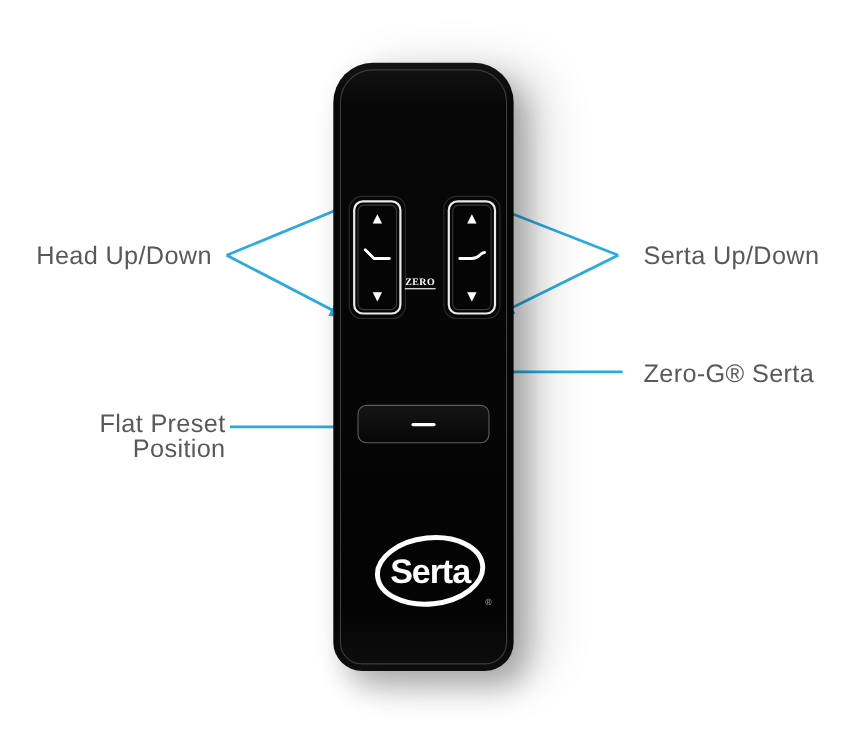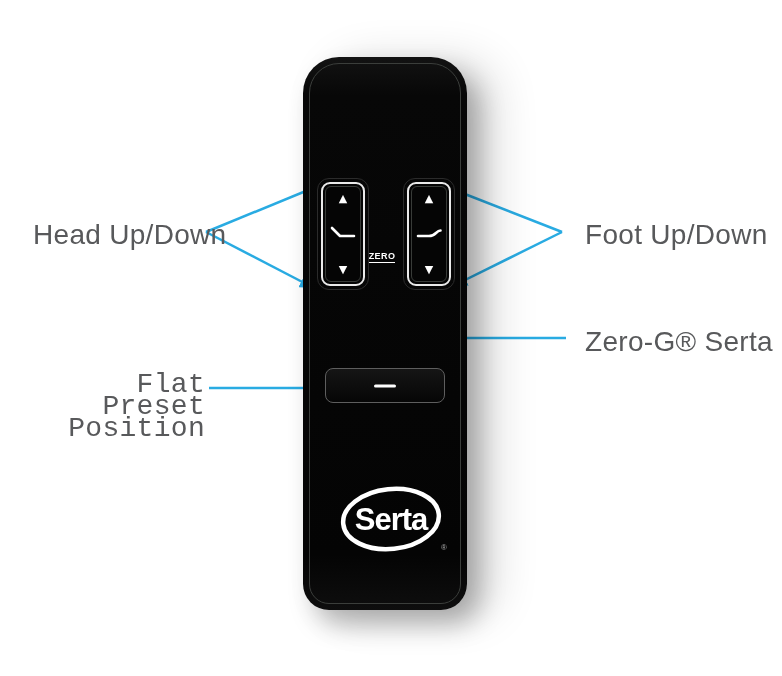--- a/index.html
+++ b/index.html
@@ -8,29 +8,29 @@
     width: 782px;
     height: 676px;
     background: #ffffff;
     overflow: hidden;
     font-family: "Liberation Sans", sans-serif;
   }
 
   
   .callout {
     position: absolute;
-    font-size: 28px;
+    font-size: 23px;
     color: #58595B;
     letter-spacing: 0.3px;
     white-space: nowrap;
   }
   .lbl-head  { left: 33px;  top: 219px; }
   .lbl-foot  { left: 585px; top: 219px; }
   .lbl-zerog { left: 585px; top: 326px; }
-  .lbl-flat  { left: 50px;  top: 374px; width: 155px; text-align: right; line-height: 22px; white-space: normal; font-family: Liberation Mono, monospace; }
+  .lbl-flat  { left: 50px;  top: 374px; width: 155px; text-align: right; line-height: 22px; white-space: normal; }
 
   
   .arrows {
     position: absolute;
     left: 0; top: 0;
     width: 782px; height: 676px;
     pointer-events: none;
   }
   .arrows line, .arrows polyline {
     stroke: #29ABE2;
@@ -113,21 +113,21 @@
     cursor: pointer;
   }
   .zero-txt {
     display: inline-block;
     color: #ffffff;
     font-size: 9px;
     font-weight: bold;
     letter-spacing: 0.4px;
     border-bottom: 1px solid #ffffff;
     padding-bottom: 1px;
-    font-family: Liberation Sans, sans-serif;
+    font-family: Liberation Serif, serif;
   }
   .zero-bar {
     width: 16px; height: 5px;
     margin: 3px auto 0;
     border-radius: 2.5px;
     background: linear-gradient(180deg, #d8d8d8, #7d7d7d);
   }
 
   
   .flat-btn {
@@ -176,21 +176,21 @@
     </defs>
     <line x1="206" y1="232" x2="318" y2="186" marker-end="url(#ah)" stroke="#29ABE2"></line>
     <line x1="206" y1="232" x2="312" y2="287" marker-end="url(#ah)" stroke="#29ABE2"></line>
     <line x1="562" y1="232" x2="452" y2="189" marker-end="url(#ah)" stroke="#29ABE2"></line>
     <line x1="562" y1="232" x2="455" y2="285" marker-end="url(#ah)" stroke="#29ABE2"></line>
     <polyline points="566,338 420,338 396,279" marker-end="url(#ah)" stroke="#29ABE2"></polyline>
     <line x1="209" y1="388" x2="343" y2="388" marker-end="url(#ah)" stroke="#29ABE2"></line>
   </svg>
 
   <div class="callout lbl-head">Head Up/Down</div>
-  <div class="callout lbl-foot">Foot Up/Down</div>
+  <div class="callout lbl-foot">Serta Up/Down</div>
   <div class="callout lbl-zerog">Zero-G® Serta</div>
   <div class="callout lbl-flat">
     <span>Flat Preset</span><br>
     <span>Position</span>
   </div>
 
   <div class="remote">
 
     <div class="cluster-wrap head">
       <div class="cluster">

